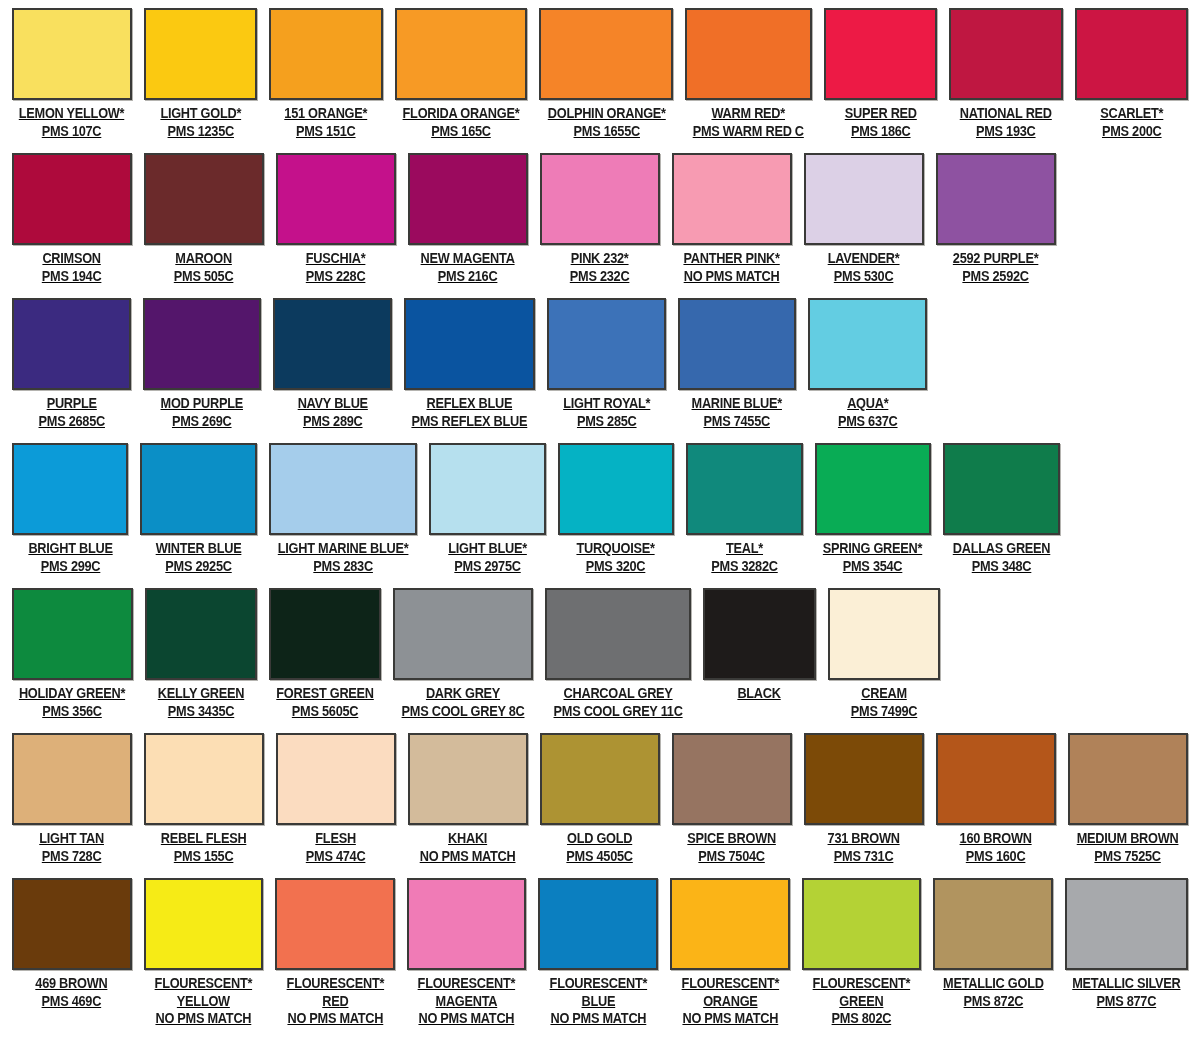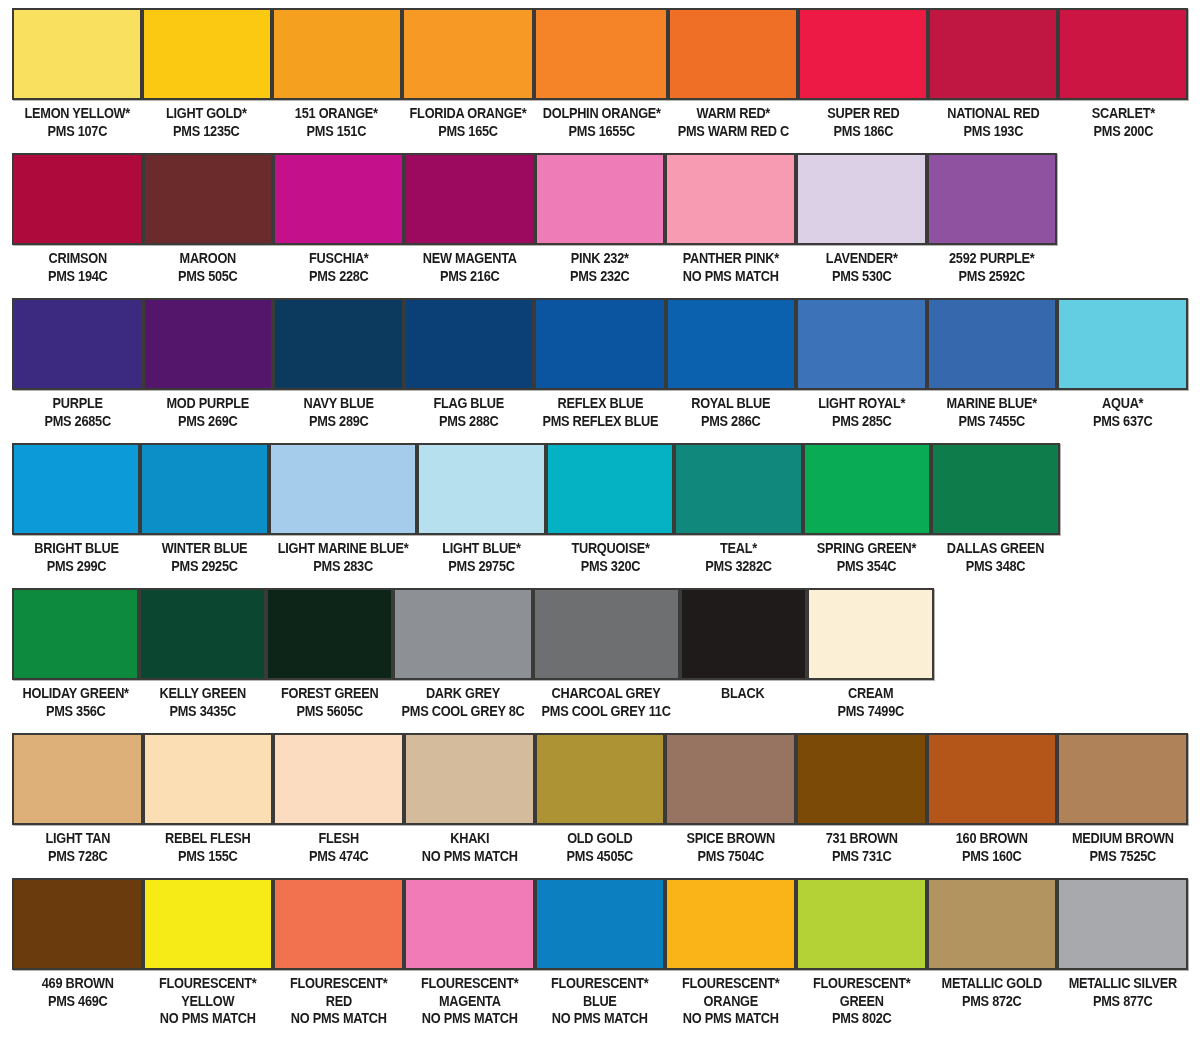--- a/index.html
+++ b/index.html
@@ -15,21 +15,23 @@
     width: 1200px;
     height: 1059px;
     padding: 8px 12px 0 12px;
     display: flex;
     flex-direction: column;
   }
 
   .swatch-row {
     display: grid;
     grid-template-columns: repeat(9, 1fr);
+    column-gap: 12px;
     flex: 0 0 auto;
+    text-decoration: underline;
   }
 
   .swatch-row.r0, .swatch-row.r1, .swatch-row.r2,
   .swatch-row.r3, .swatch-row.r4, .swatch-row.r5 {
     height: 145px;
   }
   .swatch-row.r6 { height: 184px; }
 
   .swatch-cell {
     display: flex;
@@ -207,41 +209,27 @@
         </div>
       </div>
       <div class="swatch-cell">
         <div class="chip" title="NAVY BLUE" style="background: rgb(12, 58, 94);"></div>
         <div class="caption">
           <span class="name">NAVY BLUE</span>
           <span class="code">PMS 289C</span>
         </div>
       </div>
       <div class="swatch-cell">
-        <div class="chip" title="FLAG BLUE" style="background: rgb(11, 64, 119);"></div>
-        <div class="caption">
-          <span class="name">FLAG BLUE</span>
-          <span class="code">PMS 288C</span>
-        </div>
-      </div>
-      <div class="swatch-cell">
         <div class="chip" title="REFLEX BLUE" style="background: rgb(10, 84, 160);"></div>
         <div class="caption">
           <span class="name">REFLEX BLUE</span>
           <span class="code">PMS REFLEX BLUE</span>
         </div>
       </div>
       <div class="swatch-cell">
-        <div class="chip" title="ROYAL BLUE" style="background: rgb(11, 97, 174);"></div>
-        <div class="caption">
-          <span class="name">ROYAL BLUE</span>
-          <span class="code">PMS 286C</span>
-        </div>
-      </div>
-      <div class="swatch-cell">
         <div class="chip" title="LIGHT ROYAL*" style="background: rgb(60, 114, 184);"></div>
         <div class="caption">
           <span class="name">LIGHT ROYAL*</span>
           <span class="code">PMS 285C</span>
         </div>
       </div>
       <div class="swatch-cell">
         <div class="chip" title="MARINE BLUE*" style="background: rgb(54, 104, 173);"></div>
         <div class="caption">
           <span class="name">MARINE BLUE*</span>

